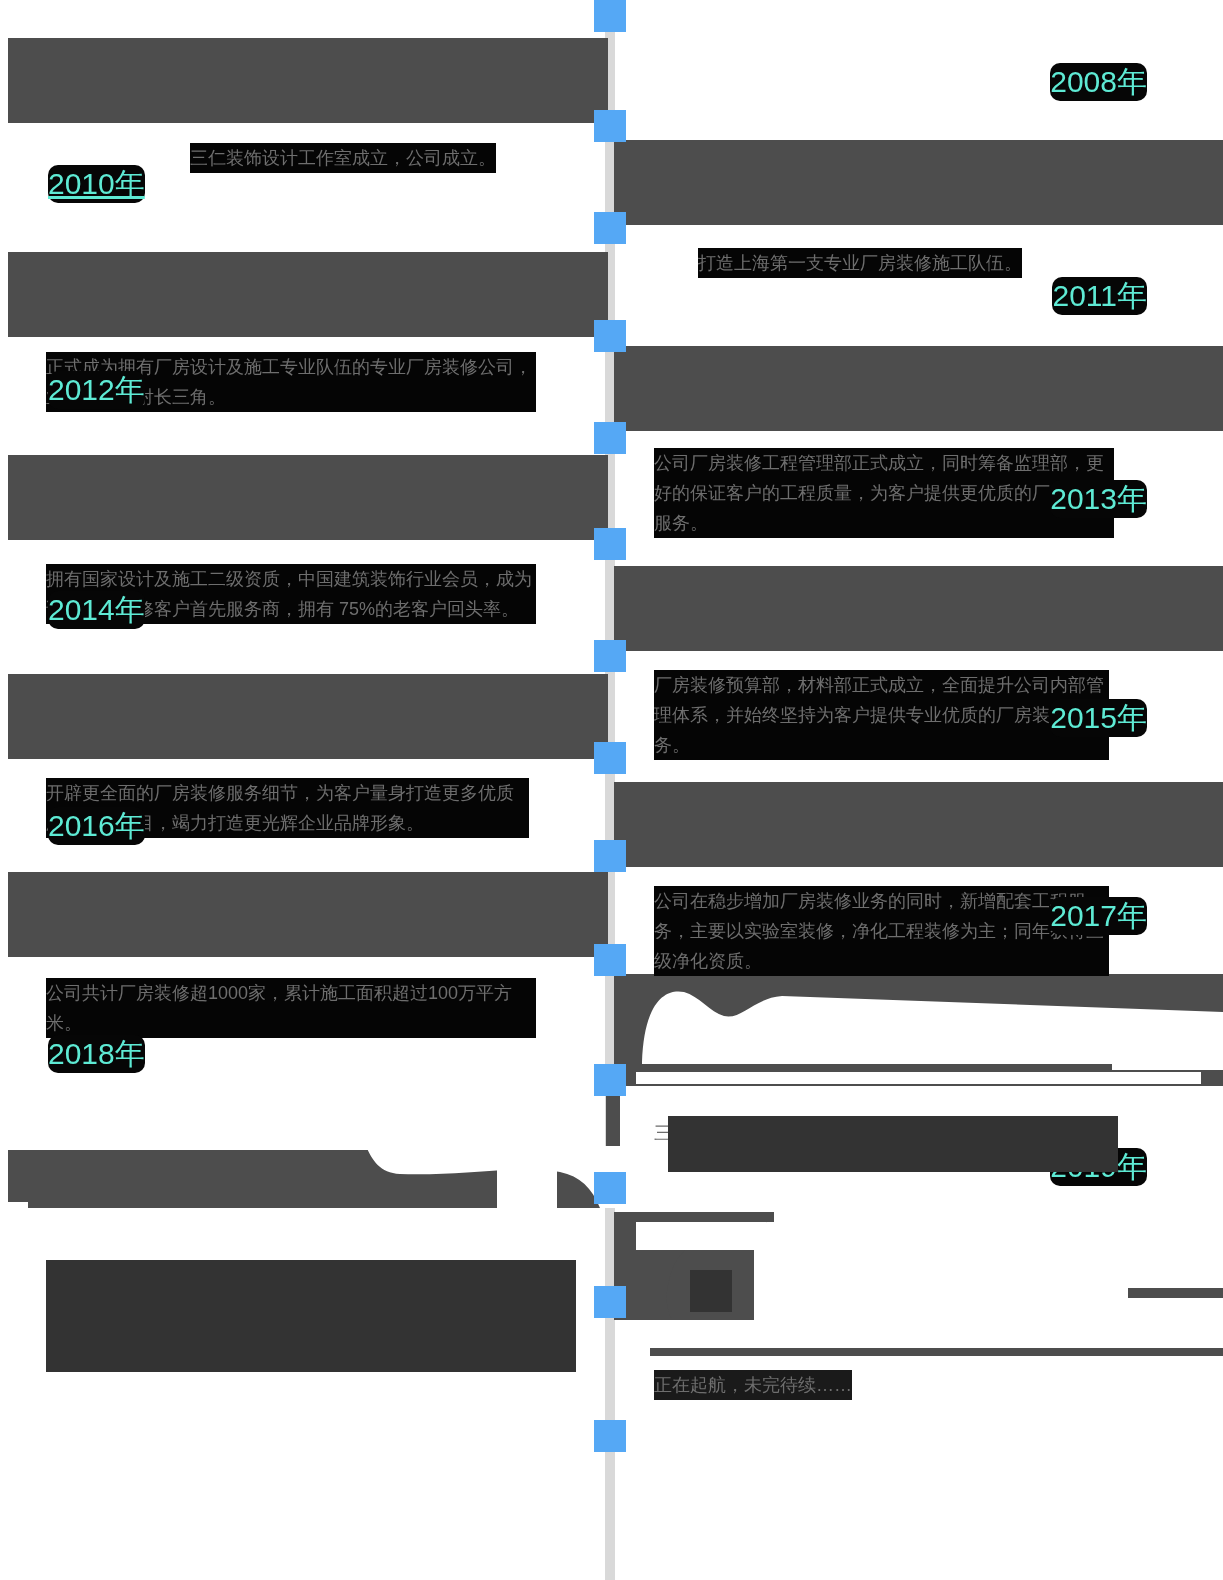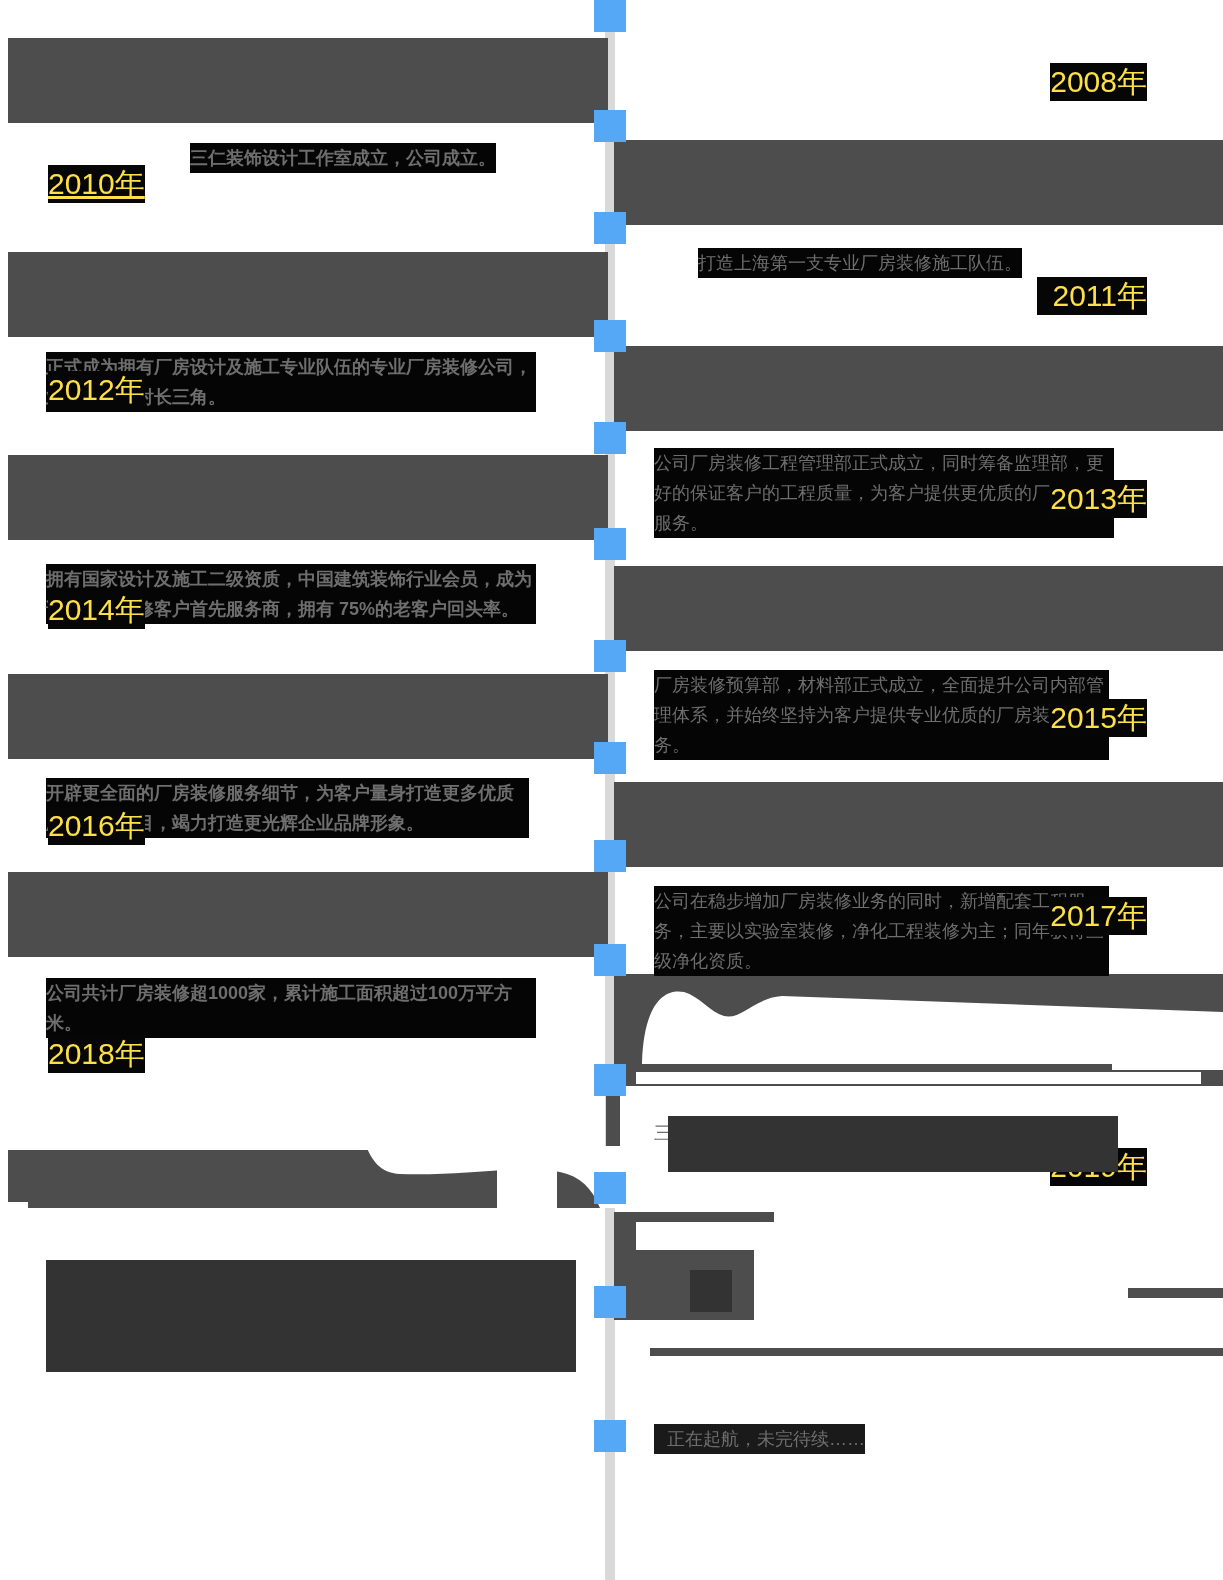--- a/index.html
+++ b/index.html
@@ -20,37 +20,38 @@
     background:#55a8f5;z-index:6;
   }
   .year-box{
     position:absolute;background:#4d4d4d;height:85px;z-index:3;
   }
   .year-box.left{left:8px;width:600px;}
   .year-box.right{left:614px;width:609px;}
   .year-label{
     position:absolute;
     font-size:30px;line-height:38px;
-    color:#fde047;
+    color:#5eead4;
     background:#060606;
     white-space:nowrap;
     z-index:4;
     letter-spacing:0px;
+    border-radius:10px;
   }
   .year-label.left{right:76px;top:24px;}
   .year-label.right{left:48px;top:24px;}
   .desc{
     position:absolute;
     font-size:18px;line-height:30px;
     color:#6e6e6e;
     background:#050505;
     z-index:4;
     max-width:490px;
   }
-  .desc.left{left:46px;font-weight:bold;}
+  .desc.left{left:46px;}
   .desc.right{left:654px;}
   
   .scribble{position:absolute;z-index:5;pointer-events:none;}
   .block-dark{position:absolute;background:#333333;z-index:5;}
   .block-white{position:absolute;background:#ffffff;z-index:5;}
   .block-gray{position:absolute;background:#4d4d4d;z-index:5;}
 </style>
 </head>
 <body>
 
@@ -73,21 +74,21 @@
 
 <div class="year-box left" style="top:38px;"></div>
 <div class="year-label left" style="top:63px;">2008年</div>
 <div class="desc left" style="top:143px;left:190px;">三仁装饰设计工作室成立，公司成立。</div>
 
 <div class="year-box right" style="top:140px;"></div>
 <div class="year-label right" style="top:165px;text-decoration:underline;">2010年</div>
 <div class="desc right" style="top:248px;margin-left:44px;">打造上海第一支专业厂房装修施工队伍。</div>
 
 <div class="year-box left" style="top:252px;"></div>
-<div class="year-label left" style="top:277px;padding-left:15px;">2011年</div>
+<div class="year-label left" style="top:277px;">2011年</div>
 <div class="desc left" style="top:352px;width:490px;">正式成为拥有厂房设计及施工专业队伍的专业厂房装修公司，业务发展辐射长三角。</div>
 
 <div class="year-box right" style="top:346px;"></div>
 <div class="year-label right" style="top:371px;">2012年</div>
 <div class="desc right" style="top:448px;width:460px;">公司厂房装修工程管理部正式成立，同时筹备监理部，更好的保证客户的工程质量，为客户提供更优质的厂房装修服务。</div>
 
 <div class="year-box left" style="top:455px;"></div>
 <div class="year-label left" style="top:480px;">2013年</div>
 <div class="desc left" style="top:564px;width:490px;">拥有国家设计及施工二级资质，中国建筑装饰行业会员，成为诸多厂房装修客户首先服务商，拥有 75%的老客户回头率。</div>
 
@@ -134,13 +135,13 @@
 <div class="year-box right" style="top:1212px;height:108px;width:140px;left:614px;"></div>
 <svg class="scribble" style="left:614px;top:1212px;width:160px;height:108px;" viewBox="0 0 160 108" preserveAspectRatio="none">
   <path d="M14,0 L160,0 L160,10 C110,10 70,26 58,58 C50,82 52,96 58,108 L14,108 Z" fill="#4d4d4d"></path>
   <path d="M30,0 L160,0 L160,8 L30,8 Z" fill="#ffffff" opacity="0"></path>
 </svg>
 <div class="block-white" style="left:636px;top:1222px;width:130px;height:28px;"></div>
 <div class="block-gray" style="left:1128px;top:1288px;width:95px;height:10px;"></div>
 <div class="block-gray" style="left:650px;top:1348px;width:573px;height:8px;"></div>
 <div class="year-label right" style="top:1272px;">2020年</div>
 <div class="block-dark" style="left:690px;top:1270px;width:42px;height:42px;"></div>
-<div class="desc right" style="top:1424px;background:#1a1a1a;padding-left:13px;">正在起航，未完待续……</div>
+<div class="desc right" style="top:1370px;background:#1a1a1a;">正在起航，未完待续……</div>
 
 </body></html>

